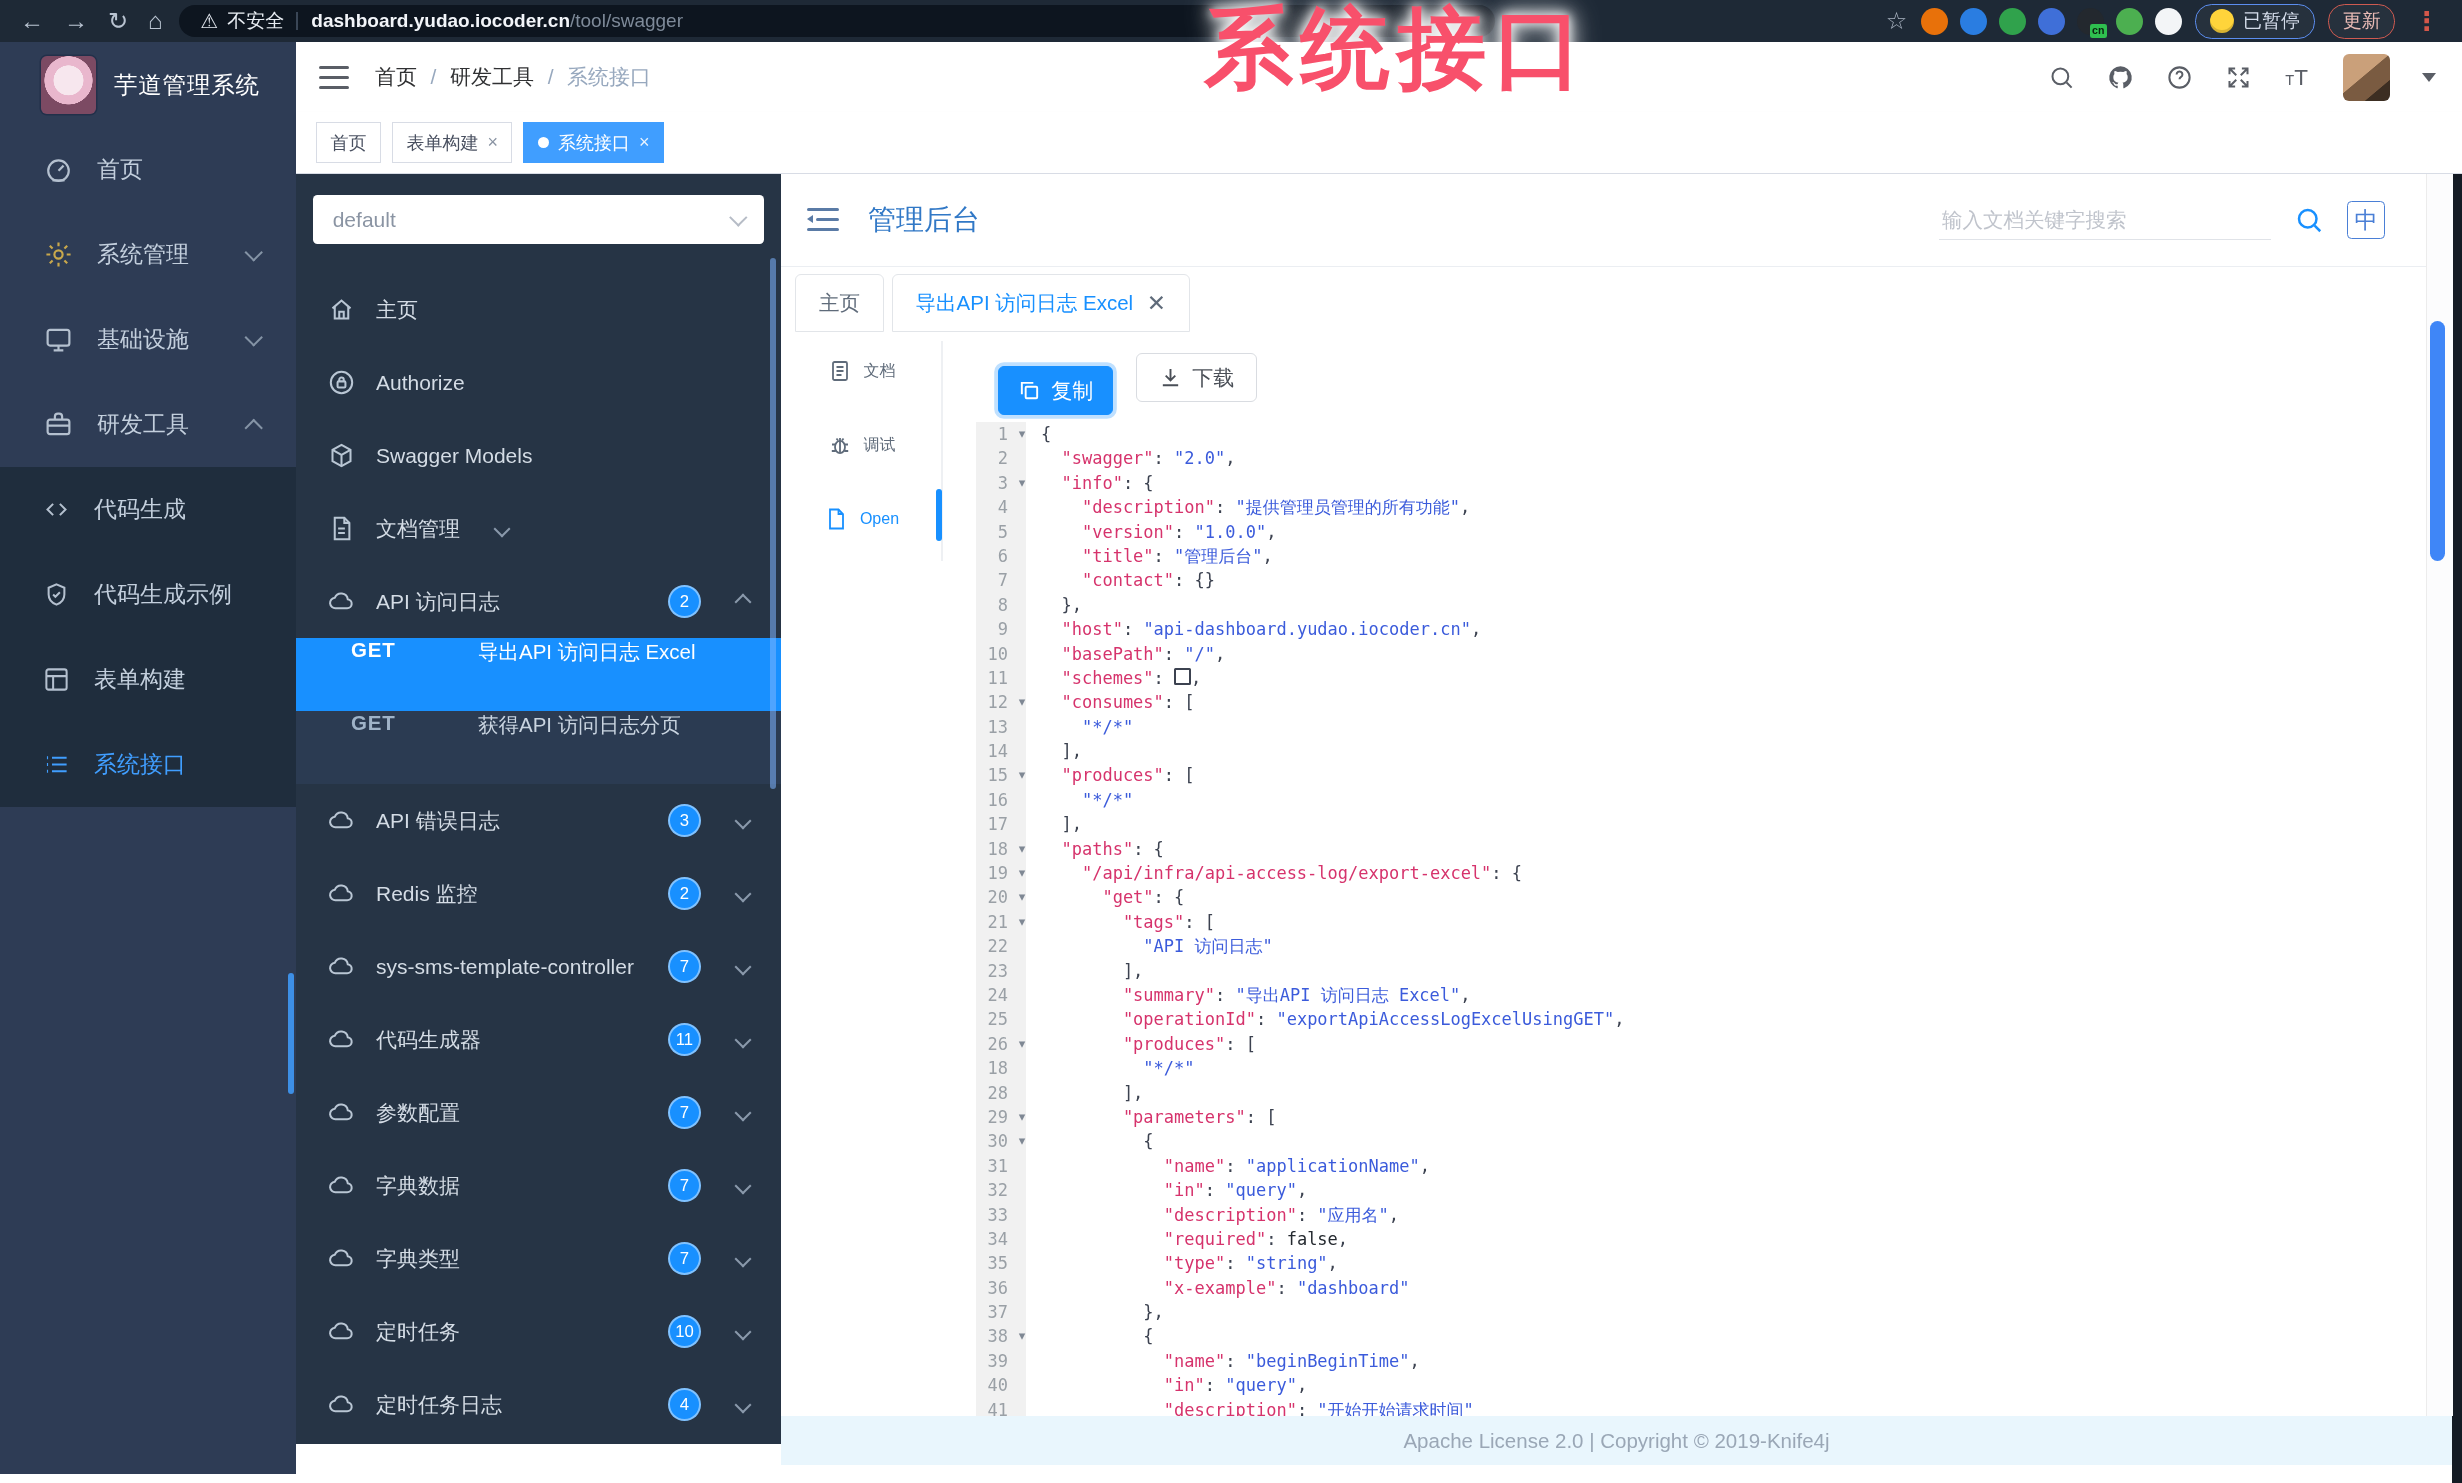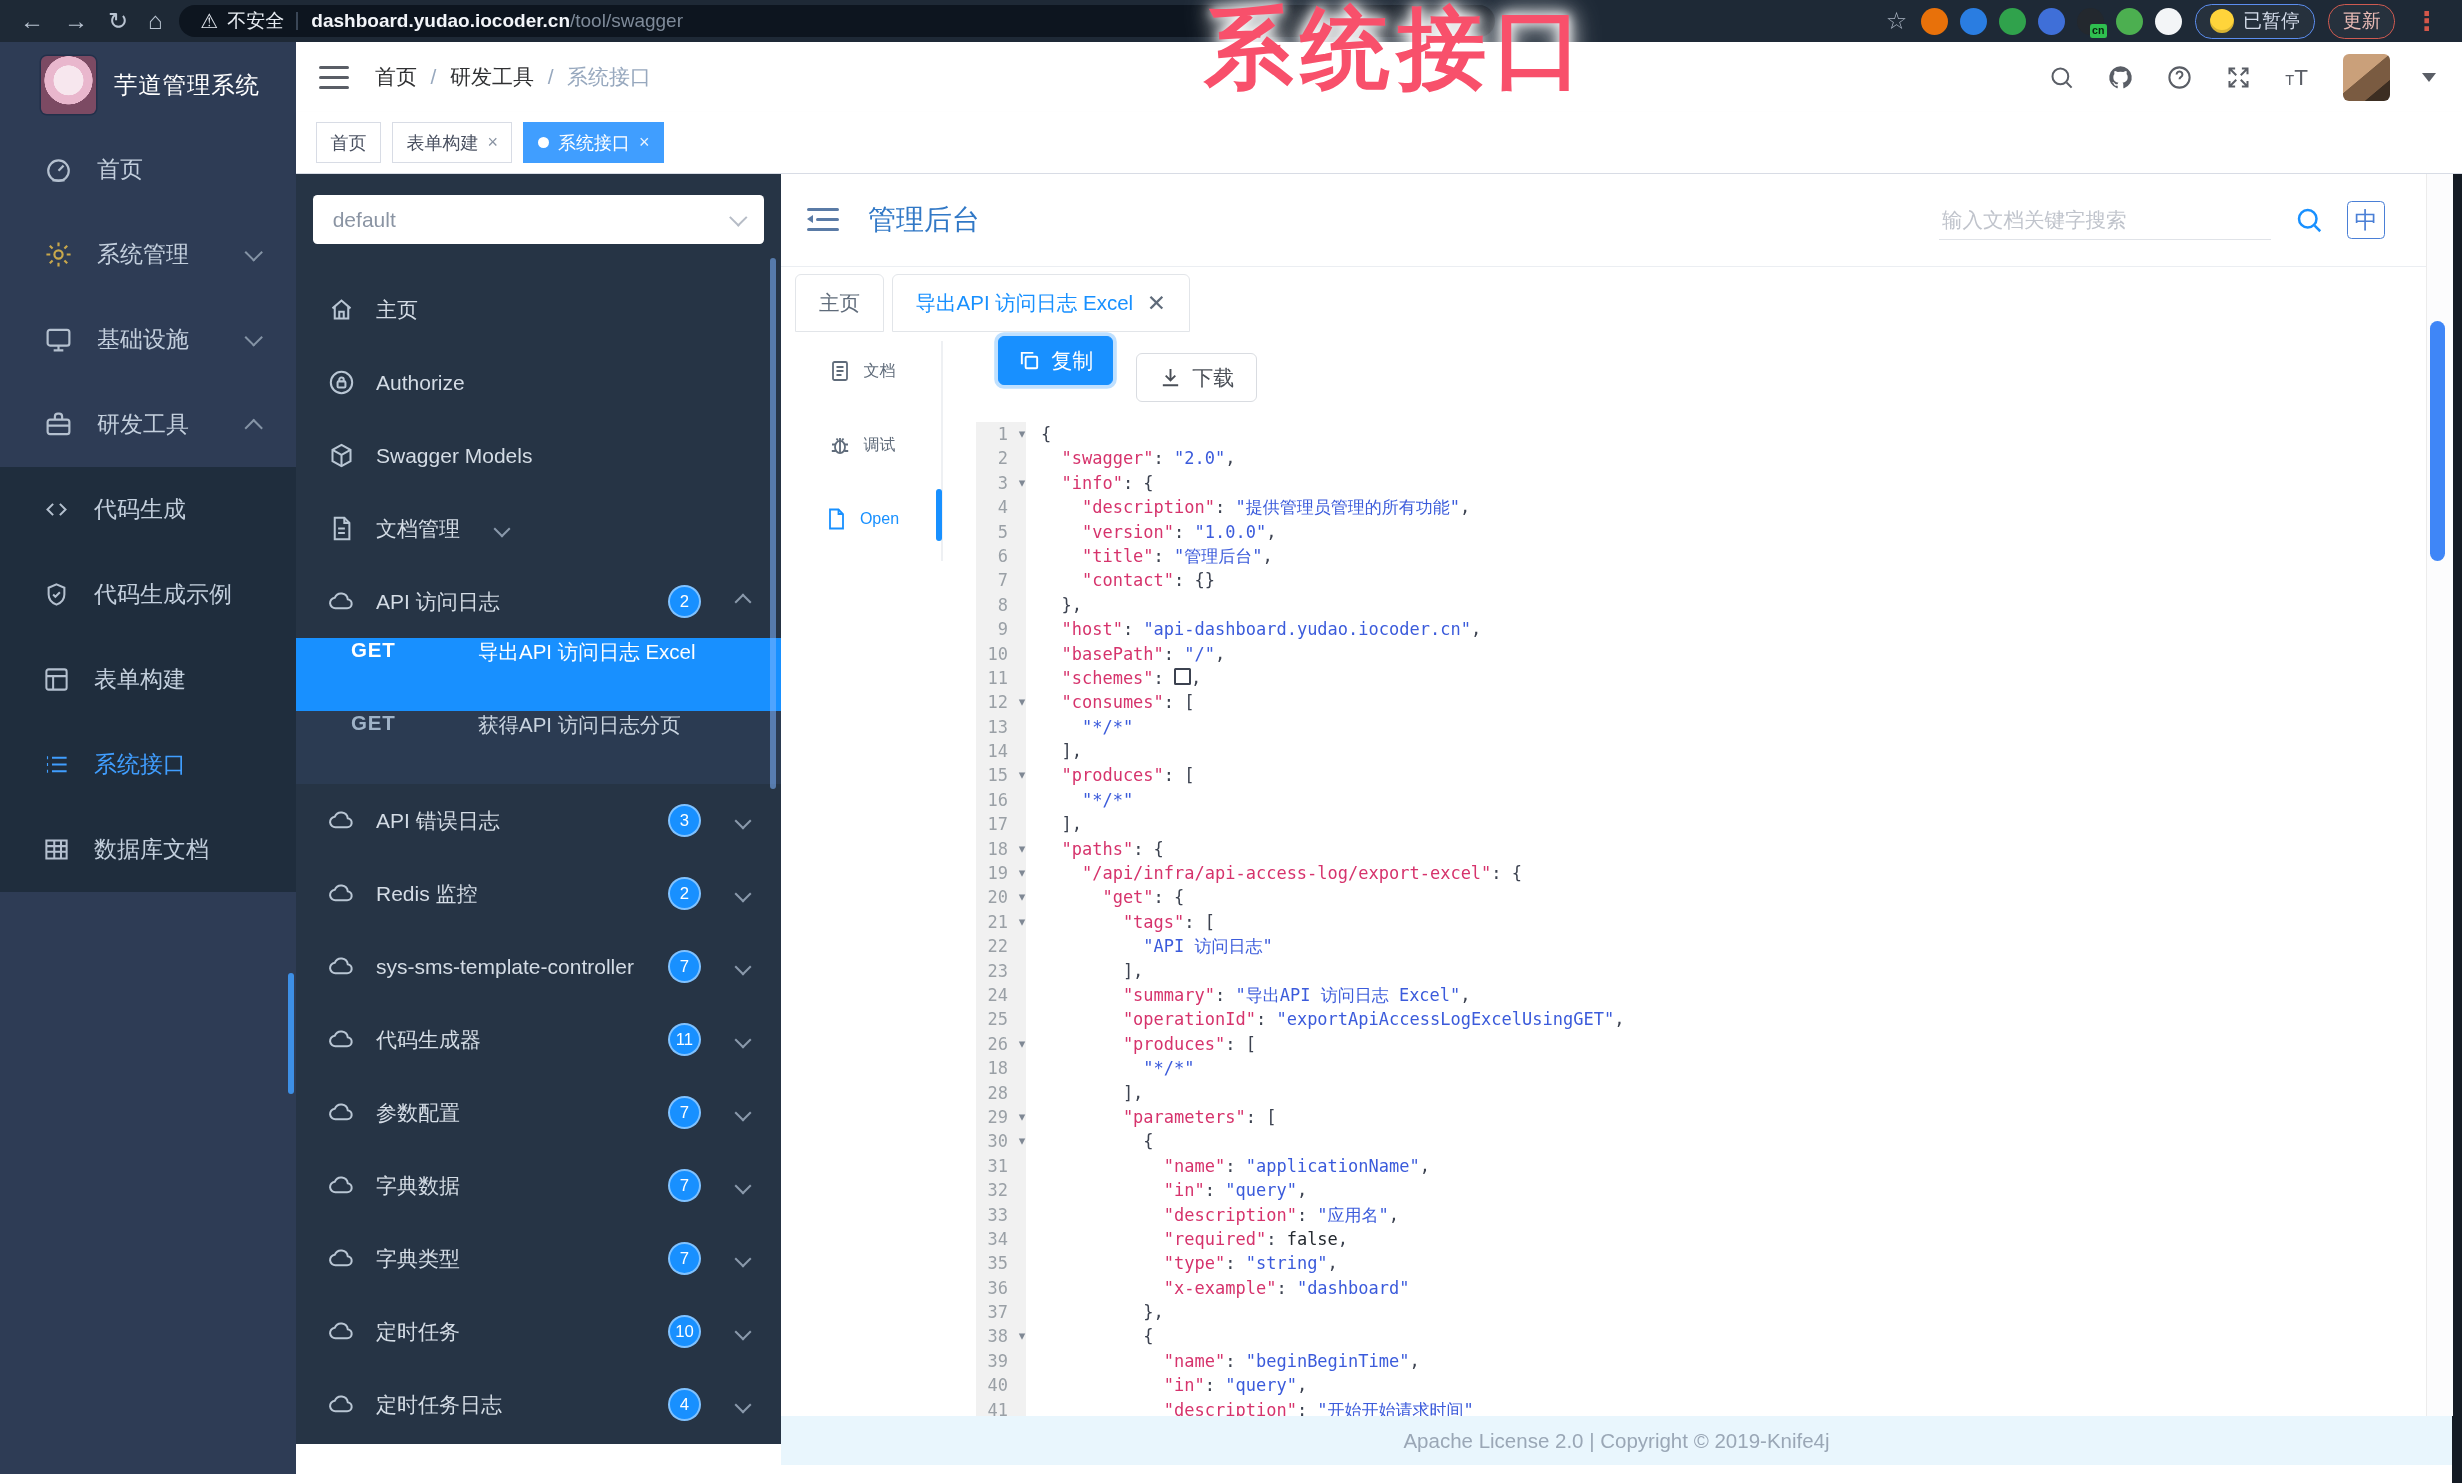--- a/index.html
+++ b/index.html
@@ -96,21 +96,21 @@
   .dtab.active{color:#1890ff}
   .dtab .x{color:#5f6b7a;font-size:23px}
   .rail{position:absolute;left:781px;top:334px;width:161px}
   .rail-item{height:74px;display:flex;align-items:center;justify-content:center;gap:12px;font-size:16px;color:#5f6b7a;cursor:pointer}
   .rail-item svg{width:24px;height:24px}
   .rail-item.active{color:#1890ff}
   .rail-rule{position:absolute;left:941px;top:341px;width:1.5px;height:220px;background:#eef0f3}
   .rail-ind{position:absolute;left:936px;top:489px;width:6px;height:52px;background:#1890ff;border-radius:3px}
   .btn{position:absolute;height:49px;border-radius:6px;font-size:21px;display:flex;align-items:center;justify-content:center;gap:10.6px;cursor:pointer;box-sizing:border-box}
   .btn svg{width:23px;height:23px}
-  .btn.copy{left:998px;top:336px;width:115px;background:#1890ff;color:#fff;border:1.5px solid #1890ff;box-shadow:0 0 0 3.8px rgba(24,144,255,.28);font-weight:500}
+  .btn.copy{left:998px;top:366px;width:115px;background:#1890ff;color:#fff;border:1.5px solid #1890ff;box-shadow:0 0 0 3.8px rgba(24,144,255,.28);font-weight:500}
   .btn.dl{left:1136px;top:353px;width:121px;background:#fff;color:#4a4f57;border:0.8px solid #d9dce1}
   
   .editor{position:absolute;left:976px;top:422px;width:1450px;height:995px;overflow:hidden;
           font-family:"DejaVu Sans Mono","Liberation Mono",monospace;font-size:17px;line-height:24.4px;background:#fff}
   .crow{display:flex;height:24.4px}
   .ln{flex:0 0 50px;background:#f1f1f1;text-align:right;padding-right:18px;color:#9aa0a6;position:relative;box-sizing:border-box}
   .fold{position:absolute;right:0.8px;top:0;color:#7f8894;font-size:13px;font-family:"DejaVu Sans",sans-serif}
   .ctext{padding-left:15px;white-space:pre;color:#3c4250}
   .tk-k{color:#d6336c}.tk-s{color:#3b5bdb}.tk-b{color:#24292f}.tk-p{color:#3c4250}
   .arrbox{display:inline-block;width:13px;height:13px;border:2.3px solid #3c4250;vertical-align:-1.5px;border-radius:1.5px}
@@ -240,29 +240,20 @@
         </div>
         <div class="sub-item active">
           <span class="micon">
             <svg viewBox="0 0 24 24" fill="none" stroke="currentColor" stroke-width="1.8">
               <path d="M8 6h13M8 12h13M8 18h13"></path>
               <path d="M3.5 6h1M3.5 12h1M3.5 18h1" stroke-width="2.6"></path>
             </svg>
           </span>
           <span>系统接口</span>
         </div>
-        <div class="sub-item">
-          <span class="micon">
-            <svg viewBox="0 0 24 24" fill="none" stroke="currentColor" stroke-width="1.8">
-              <rect x="3" y="4" width="18" height="16"></rect>
-              <path d="M3 9h18M3 14h18M10 4v16M16 4v16"></path>
-            </svg>
-          </span>
-          <span>数据库文档</span>
-        </div>
       </div>
   </div>
   <div class="sb-thumb"></div>
 
   <div class="hdr">
     <div class="hamb">
         <i></i>
         <i></i>
         <i></i>
       </div>

